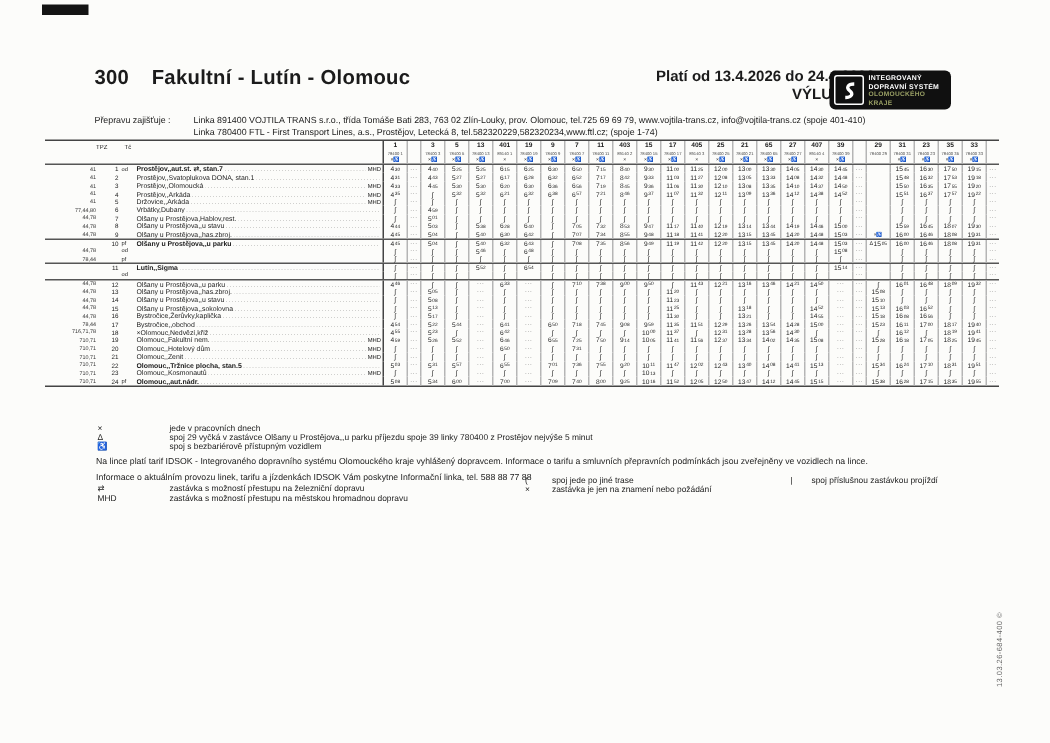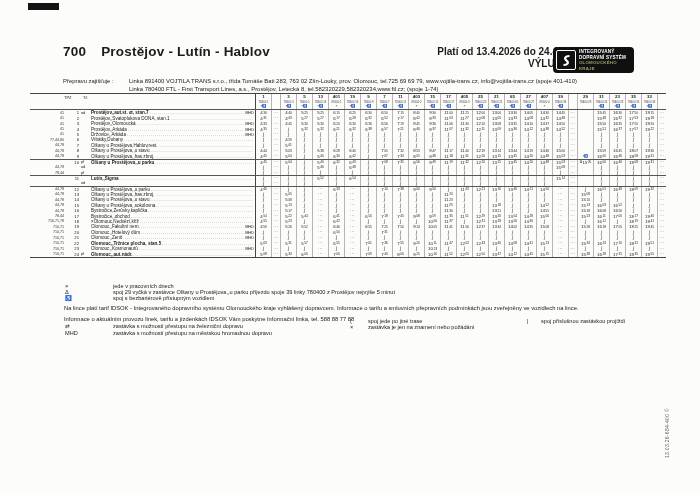--- a/index.html
+++ b/index.html
@@ -51,22 +51,22 @@
   .fsym{display:inline-block;width:48px}
   .para{position:absolute;left:64px;font-size:5.8px;white-space:nowrap}
   .sidevert{position:absolute;left:664px;top:458px;transform:rotate(-90deg);transform-origin:0 0;font-size:5px;color:#666;white-space:nowrap;letter-spacing:.3px}
 </style>
 </head>
 <body>
 
 <div class="regmark"></div>
 
 <div class="titlerow">
-  <span>700</span>
-  <span>Prostějov - Lutín - Hablov</span>
+  <span>300</span>
+  <span>Fakultní - Lutín - Olomouc</span>
 </div>
 
 <div class="plati">
   <div class="l1">Platí od 13.4.2026 do 24.4.2026</div>
   <div class="l2">VÝLUKOVÝ</div>
 </div>
 
 <div class="logo">
   <span class="glyph">
     <svg width="13" height="13" viewBox="0 0 13 13">

